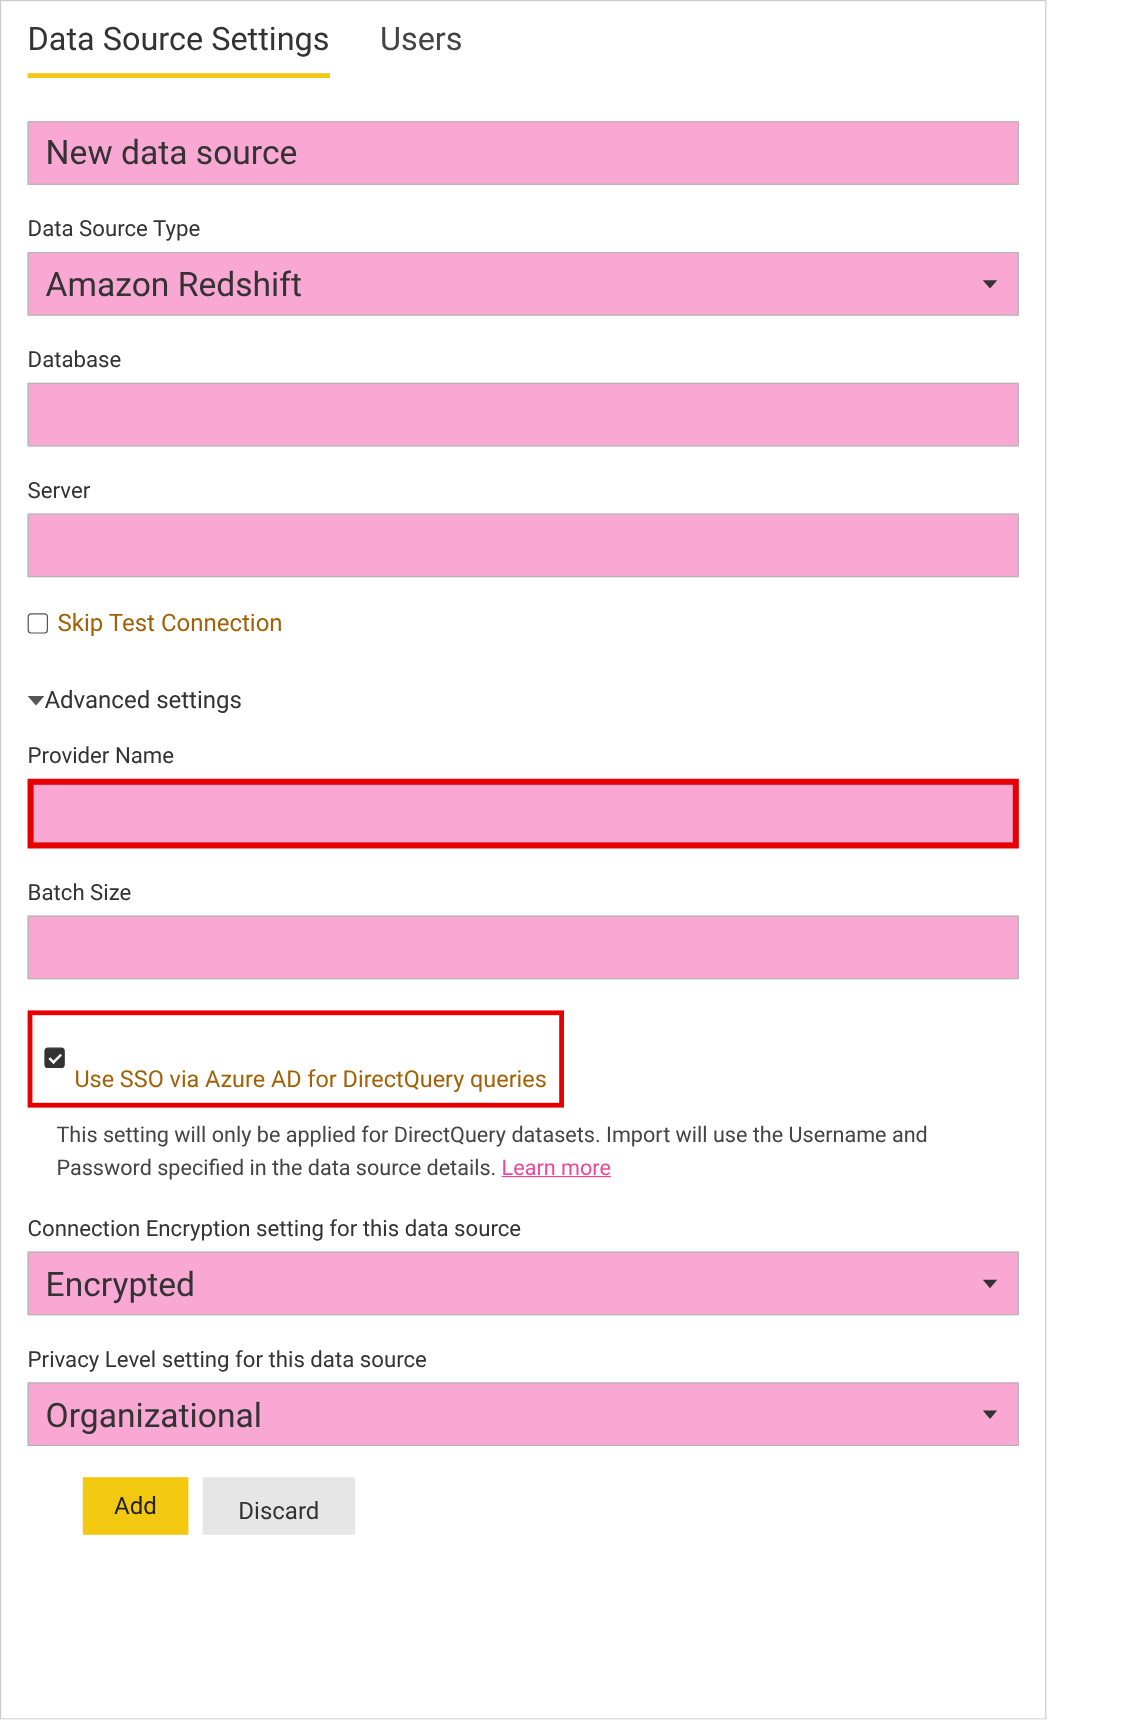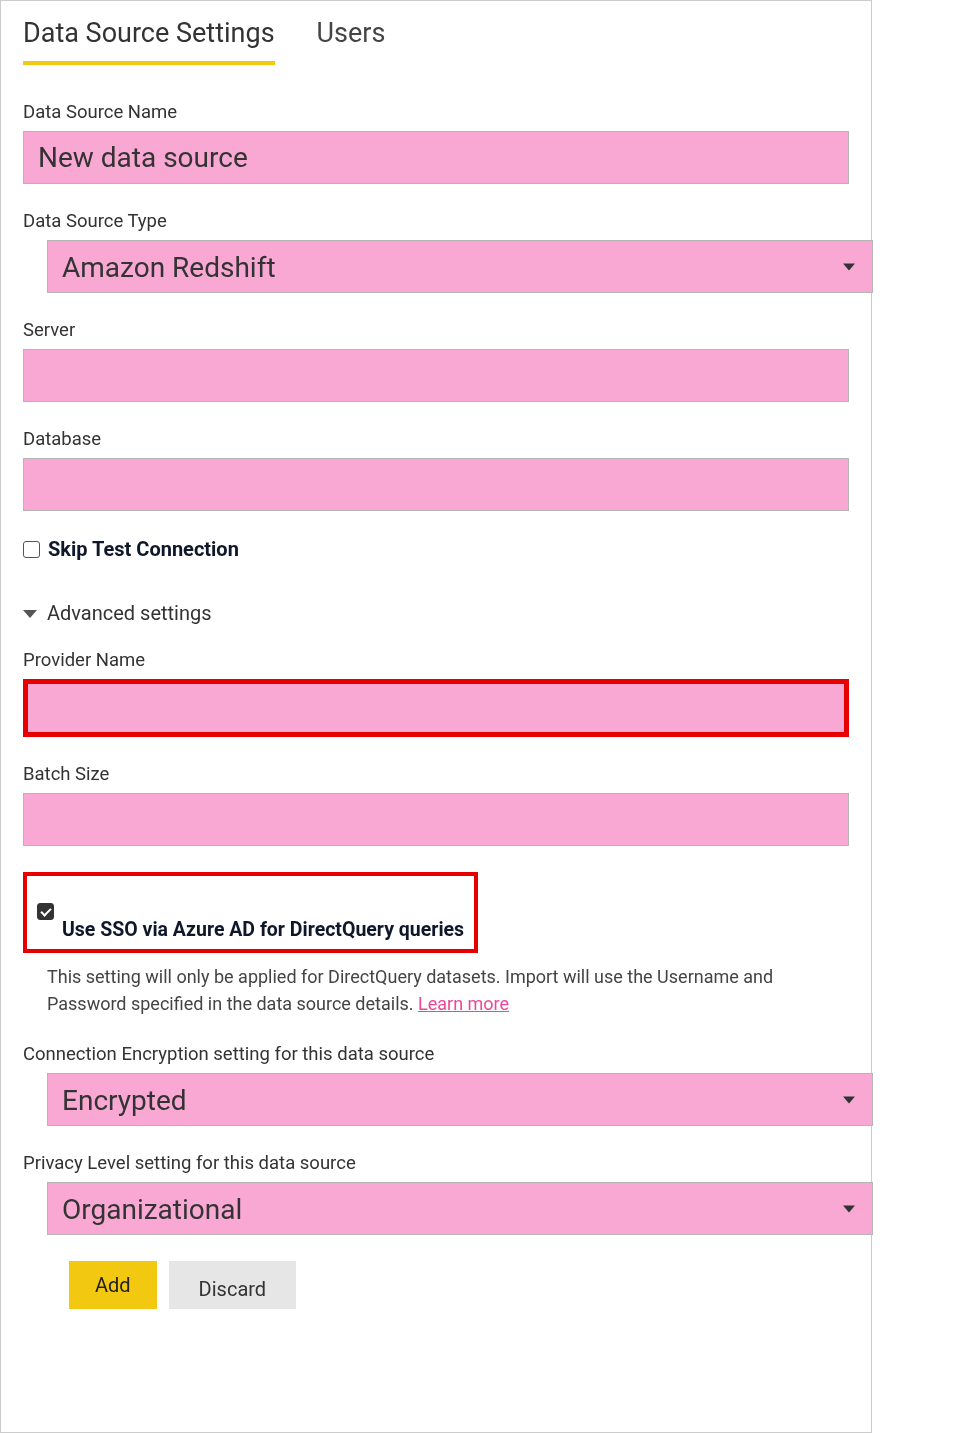--- a/index.html
+++ b/index.html
@@ -49,21 +49,20 @@
       border: 1.5px solid #b5b5b5;
       background: #f9a8d4;
       font-size: 28px;
       color: #333;
       padding: 0 14px;
       font-family: inherit;
     }
     .select-wrap {
       position: relative;
       width: 100%;
-      margin-left: 24px;
     }
     .select-wrap::after {
       content: '';
       position: absolute;
       right: 18px;
       top: 50%;
       transform: translateY(-50%);
       width: 0; height: 0;
       border-left: 6px solid transparent;
       border-right: 6px solid transparent;
@@ -98,27 +97,26 @@
       content: '';
       width: 4px;
       height: 8px;
       border: solid #fff;
       border-width: 0 2px 2px 0;
       transform: rotate(45deg);
       margin-top: -2px;
     }
     .checkbox-label {
       font-size: 20px;
-      color: #0f172a;
-      font-weight: bold;
+      color: #a16207;
     }
     .advanced-toggle {
       display: flex;
       align-items: center;
-      gap: 10px;
+      gap: 0;
       font-size: 20px;
       color: #333;
       cursor: pointer;
       margin-bottom: 24px;
       margin-top: 40px;
     }
     .chevron-down-open {
       display: inline-block;
       width: 0; height: 0;
       border-left: 7px solid transparent;
@@ -183,38 +181,37 @@
 <body>
 
 <div class="container">
 
   <div class="tabs">
     <div class="tab active">Data Source Settings</div>
     <div class="tab">Users</div>
   </div>
 
   <div class="field-group">
-    <label class="field-label">Data Source Name</label>
     <input type="text" class="text-input" value="New data source" style="">
   </div>
 
   <div class="field-group">
     <label class="field-label">Data Source Type</label>
     <div class="select-wrap">
       <div class="text-input select-text">Amazon Redshift</div>
     </div>
   </div>
 
   <div class="field-group">
+    <label class="field-label">Database</label>
+    <input type="text" class="text-input" value="" style="">
+  </div>
+
+  <div class="field-group">
     <label class="field-label">Server</label>
-    <input type="text" class="text-input" value="" style="">
-  </div>
-
-  <div class="field-group">
-    <label class="field-label">Database</label>
     <input type="text" class="text-input" value="" style="">
   </div>
 
 
   <div class="checkbox-row">
     <span class="checkbox"></span>
     <span class="checkbox-label">Skip Test Connection</span>
   </div>
 
   <div class="advanced-toggle">

